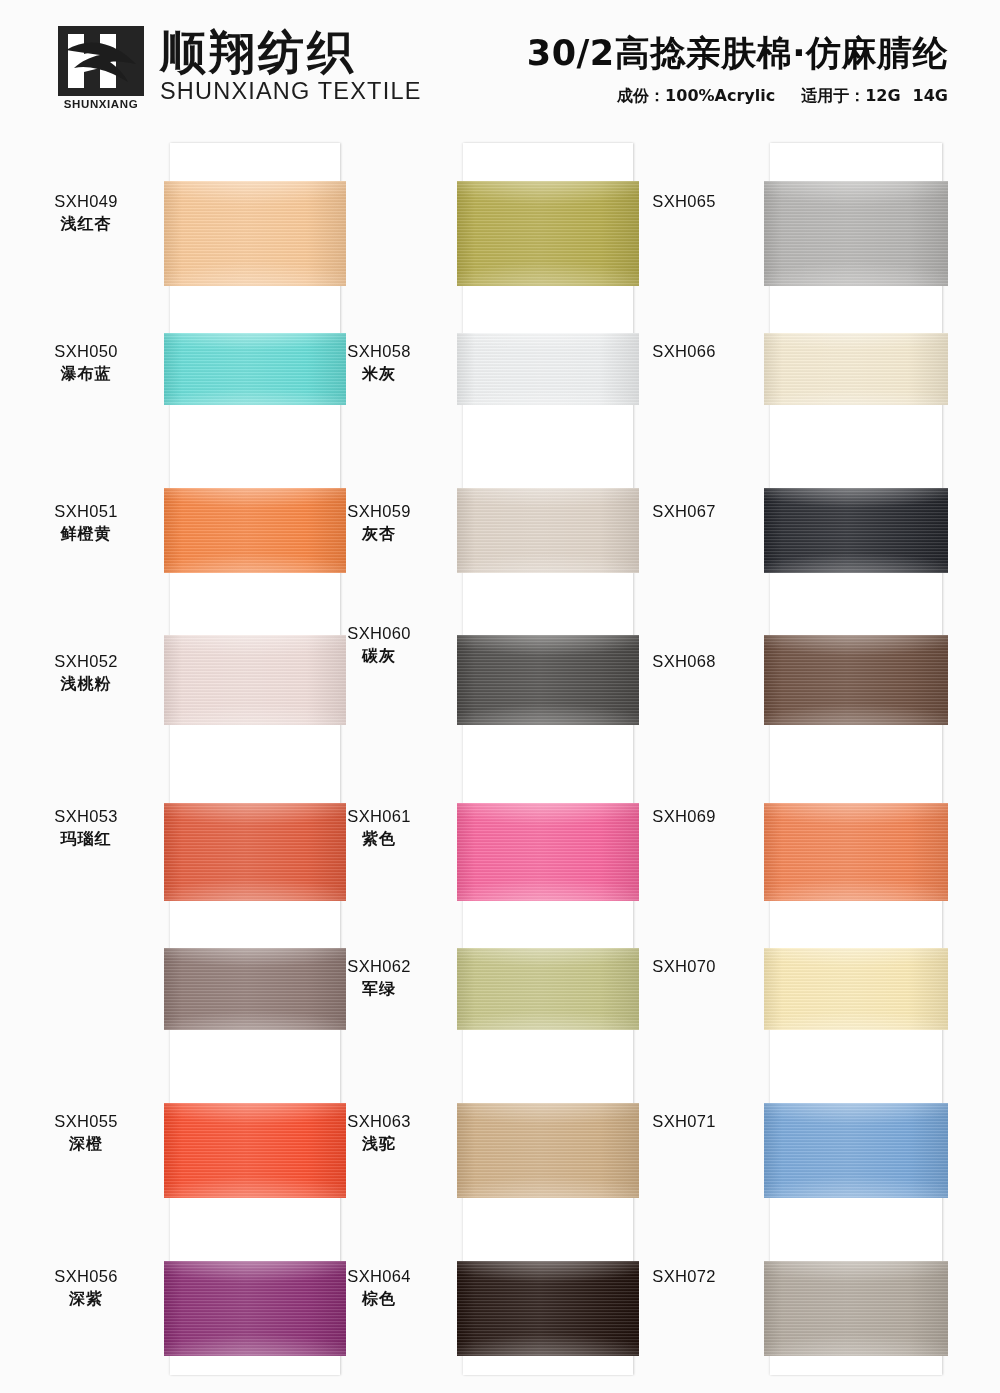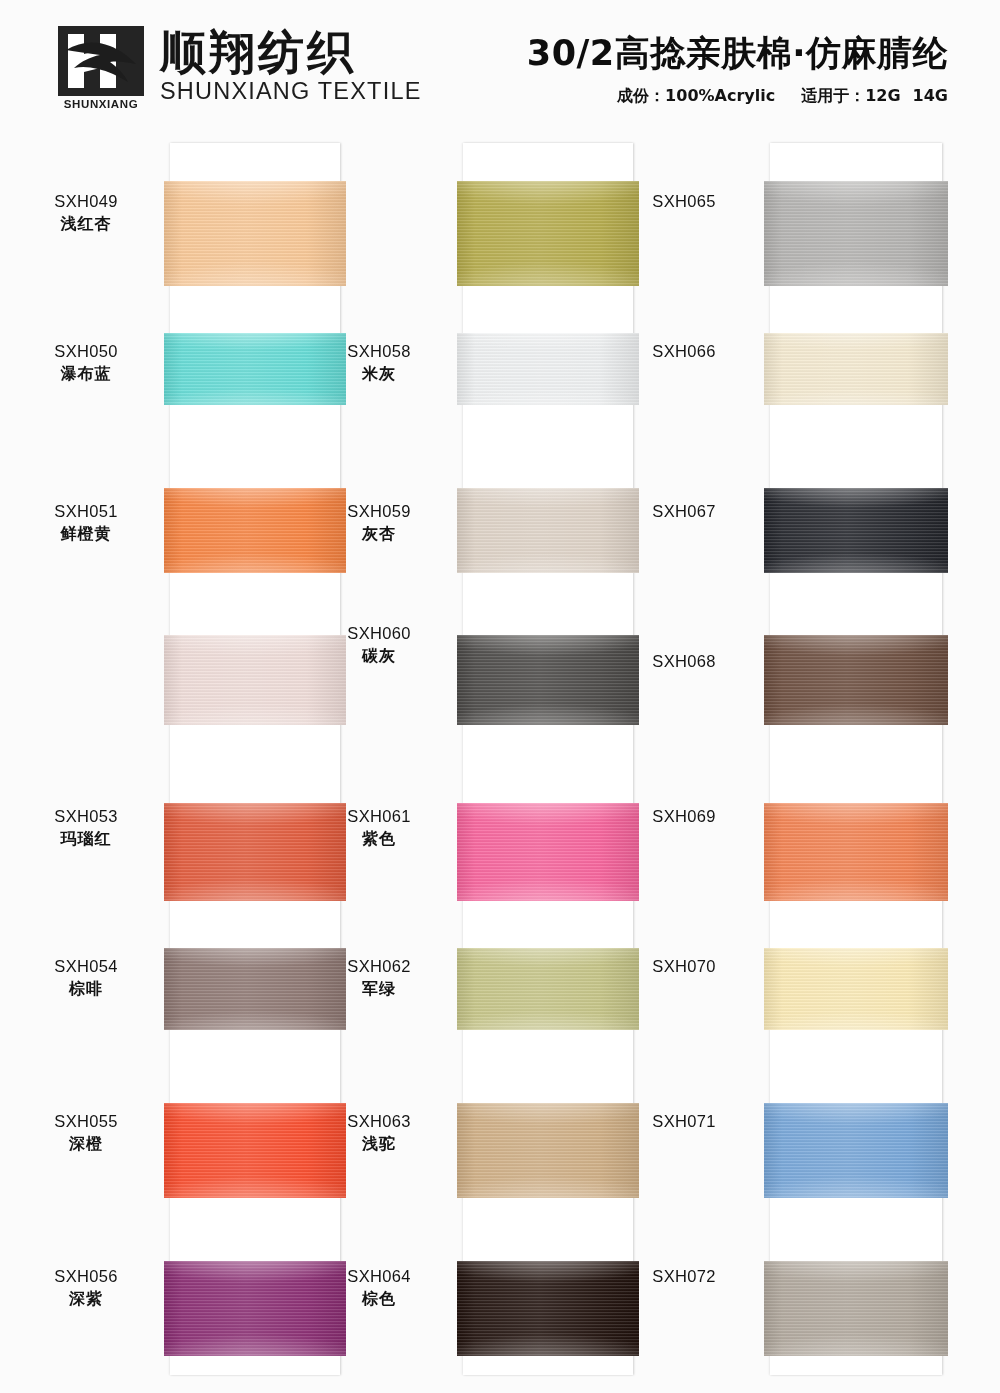--- a/index.html
+++ b/index.html
@@ -253,27 +253,27 @@
           <div class="label-name">浅红杏</div>
         </div>
         <div class="label" style="top: 210px;">
           <div class="label-code">SXH050</div>
           <div class="label-name">瀑布蓝</div>
         </div>
         <div class="label" style="top: 370px;">
           <div class="label-code">SXH051</div>
           <div class="label-name">鲜橙黄</div>
         </div>
+        <div class="label" style="top: 520px;">
+          <div class="label-code">SXH052</div>
+          <div class="label-name">浅桃粉</div>
+        </div>
         <div class="label" style="top: 675px;">
           <div class="label-code">SXH053</div>
           <div class="label-name">玛瑙红</div>
-        </div>
-        <div class="label" style="top: 825px;">
-          <div class="label-code">SXH054</div>
-          <div class="label-name">棕啡</div>
         </div>
         <div class="label" style="top: 980px;">
           <div class="label-code">SXH055</div>
           <div class="label-name">深橙</div>
         </div>
         <div class="label" style="top: 1135px;">
           <div class="label-code">SXH056</div>
           <div class="label-name">深紫</div>
         </div>
       </div>

